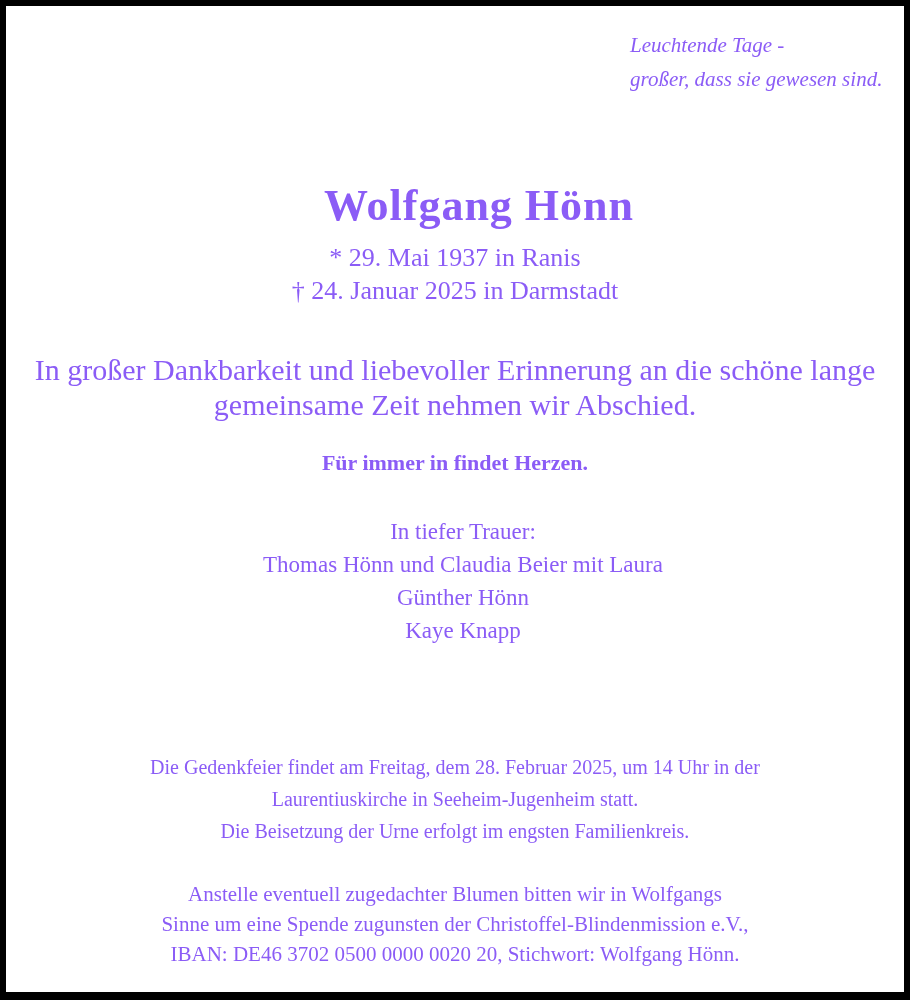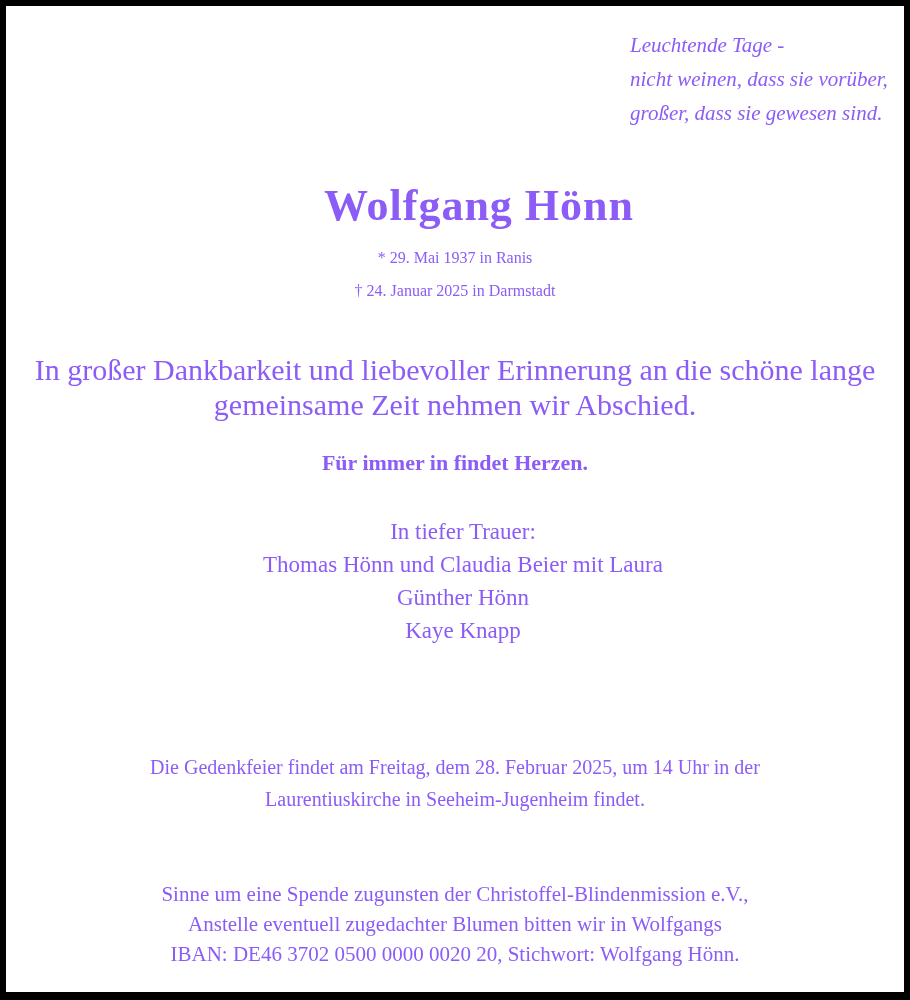--- a/index.html
+++ b/index.html
@@ -45,21 +45,21 @@
     font-size: 44px;
     font-weight: bold;
     letter-spacing: 1px;
   }
   .dates {
     position: absolute;
     top: 241px;
     left: 0;
     width: 100%;
     text-align: center;
-    font-size: 16px;
+    font-size: 26px;
     line-height: 33px;
   }
   .tribute {
     position: absolute;
     top: 352px;
     left: 0;
     width: 100%;
     text-align: center;
     font-size: 30px;
     line-height: 35px;
@@ -103,21 +103,20 @@
   }
 </style>
 </head>
 <body>
 
 <div class="page">
   <div class="frame"></div>
 
   <div class="quote">
     <div>Leuchtende Tage -</div>
-    <div>nicht weinen, dass sie vorüber,</div>
     <div>großer, dass sie gewesen sind.</div>
   </div>
 
   <h1 class="name">Wolfgang Hönn</h1>
 
   <div class="dates">
     <div>* 29. Mai 1937 in Ranis</div>
     <div>† 24. Januar 2025 in Darmstadt</div>
   </div>
 
@@ -130,21 +129,22 @@
 
   <div class="mourners">
     <div>In tiefer Trauer:</div>
     <div>Thomas Hönn und Claudia Beier mit Laura</div>
     <div>Günther Hönn</div>
     <div>Kaye Knapp</div>
   </div>
 
   <div class="memorial">
     <div>Die Gedenkfeier findet am Freitag, dem 28. Februar 2025, um 14 Uhr in der</div>
-    <div>Laurentiuskirche in Seeheim-Jugenheim findet.</div>
+    <div>Laurentiuskirche in Seeheim-Jugenheim statt.</div>
+    <div>Die Beisetzung der Urne erfolgt im engsten Familienkreis.</div>
   </div>
 
   <div class="donation">
+    <div>Anstelle eventuell zugedachter Blumen bitten wir in Wolfgangs</div>
     <div>Sinne um eine Spende zugunsten der Christoffel-Blindenmission e.V.,</div>
-    <div>Anstelle eventuell zugedachter Blumen bitten wir in Wolfgangs</div>
     <div>IBAN: DE46 3702 0500 0000 0020 20, Stichwort: Wolfgang Hönn.</div>
   </div>
 </div>
 
 </body></html>

